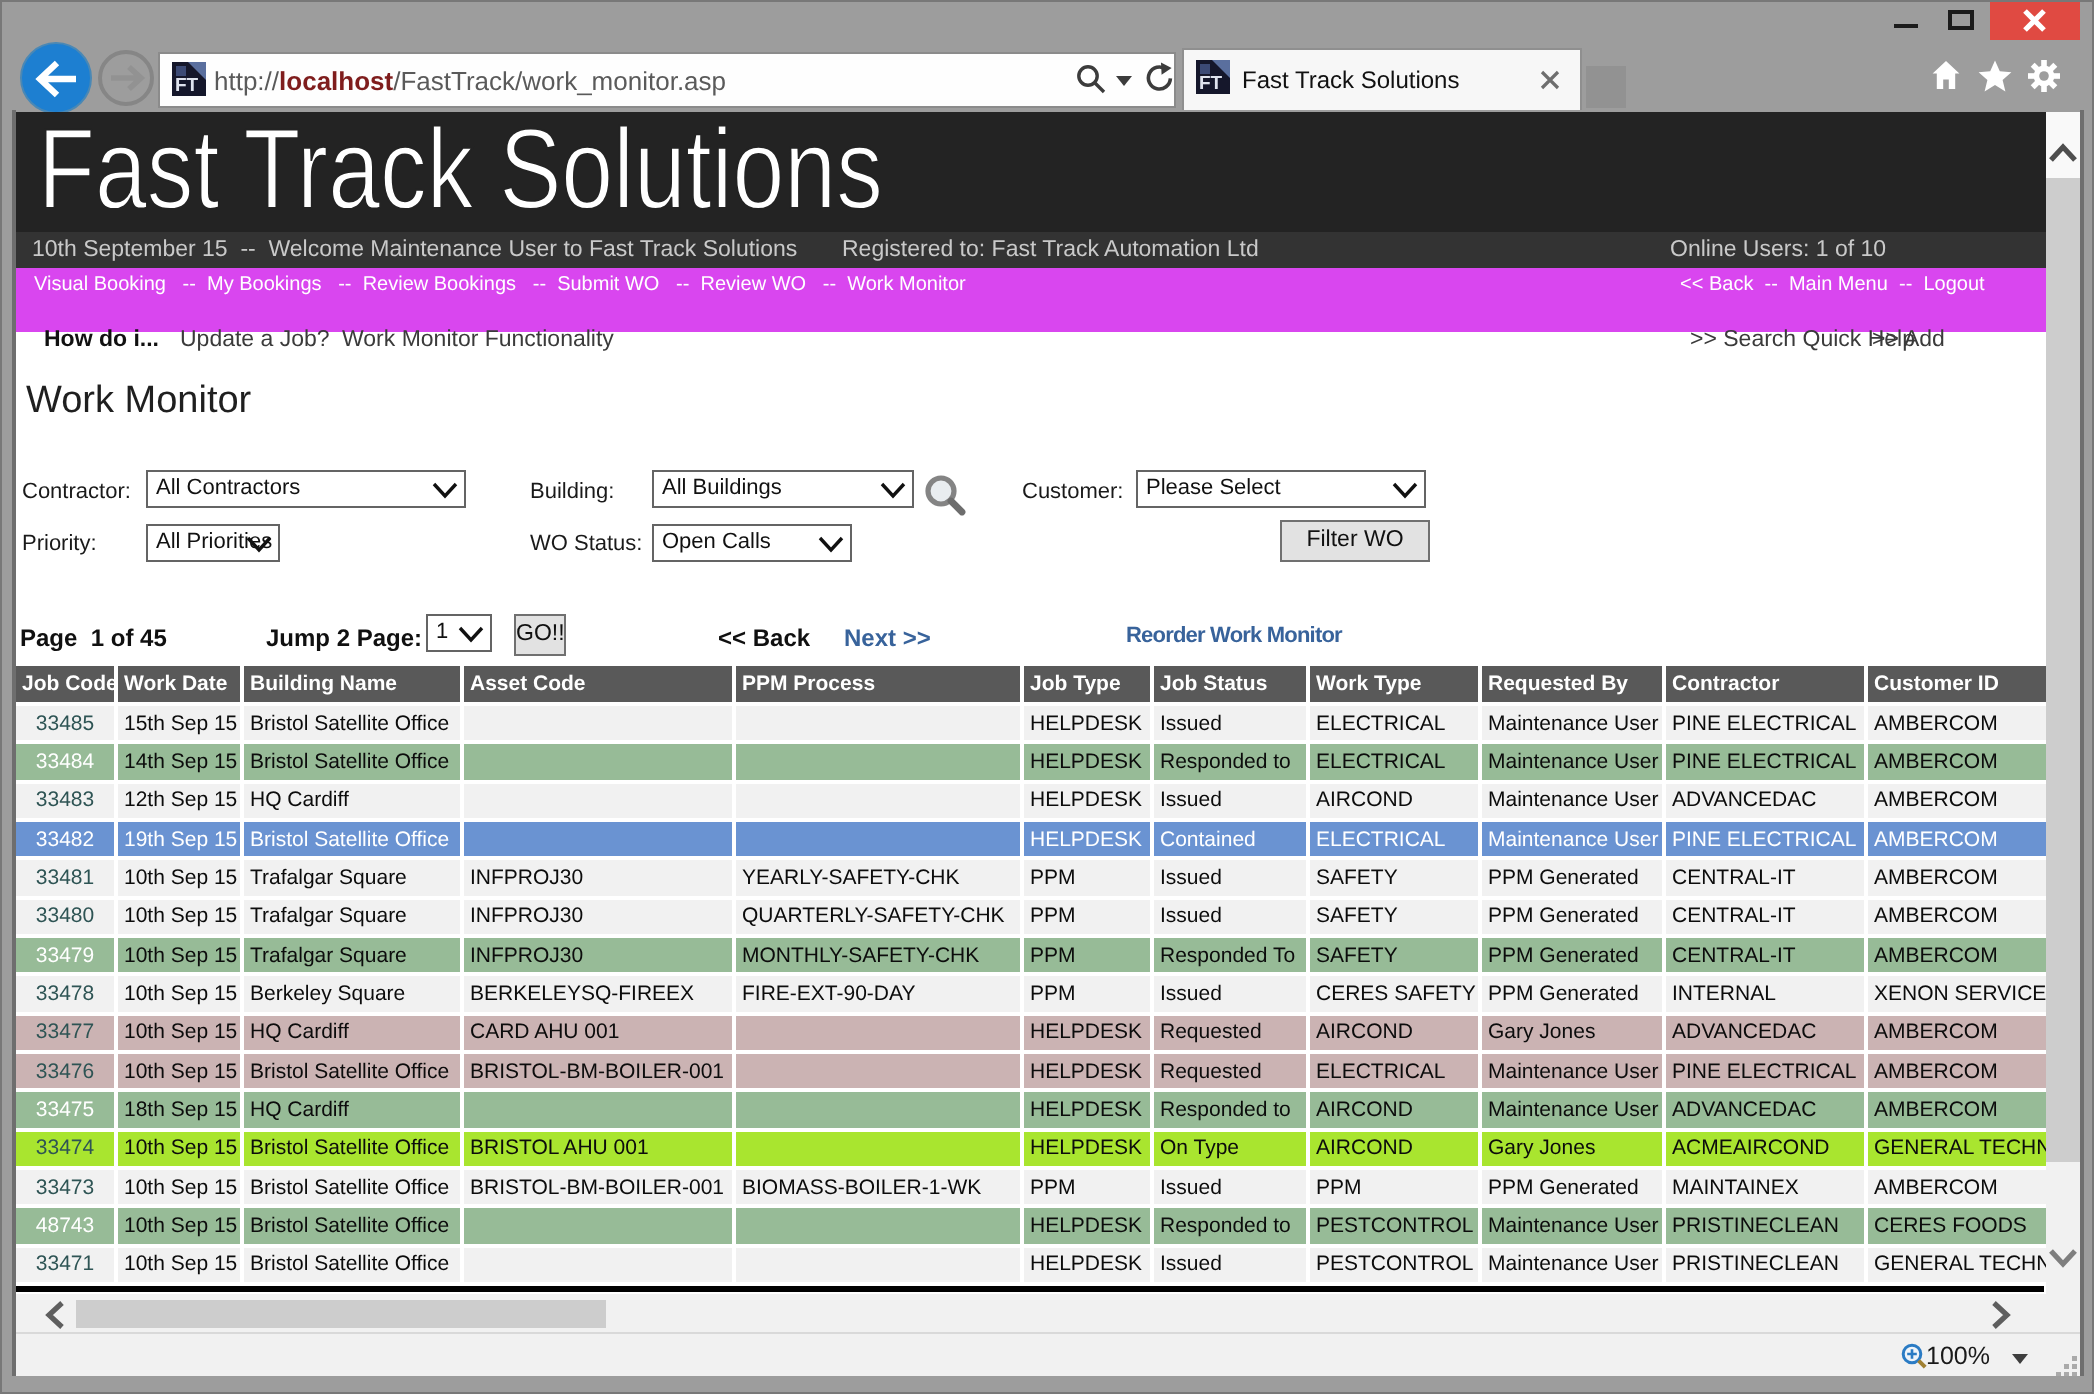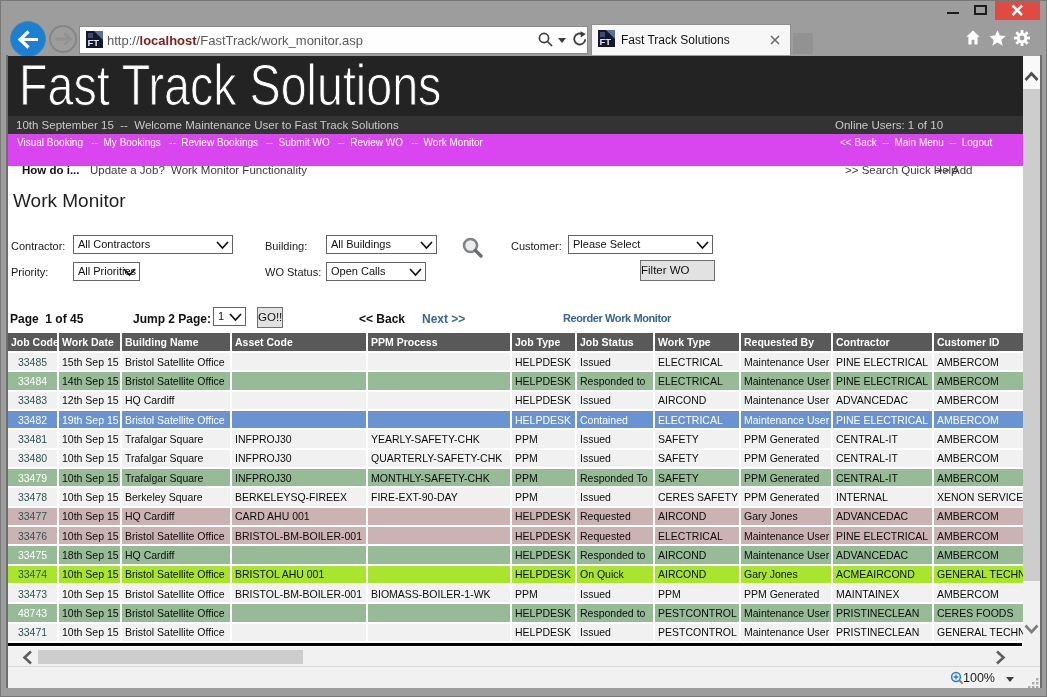--- a/index.html
+++ b/index.html
@@ -26,21 +26,21 @@
 #page{position:absolute;left:8px;top:56px;width:1015px;height:591px;background:#ffffff;overflow:hidden}
 #hdrblack{position:absolute;left:0;top:0;width:1015px;height:60px;background:#232323}
 #bigtitle{position:absolute;left:11px;top:-4px;font-size:57px;color:#fff;-webkit-text-stroke:1px #232323;transform:scaleX(0.818);transform-origin:left top;white-space:nowrap}
 #infobar{position:absolute;left:0;top:60px;width:1020px;height:18px;background:#333333;color:#c9c9c9;font-size:11.5px;line-height:18px}
 #navbar{position:absolute;left:0;top:78px;width:1015px;height:32px;background:#d946ef;color:#ffffff;font-size:10px;line-height:18px}
 .howdoi{position:absolute;top:108px;font-size:11.5px;color:#3b3b3b;white-space:nowrap}
 #wmtitle{position:absolute;left:5px;top:134px;font-size:19px;color:#1f1f1f}
 .lbl{position:absolute;font-size:11px;color:#1a1a1a;white-space:nowrap}
 .sel{position:absolute;height:19px;background:#fff;border:1px solid #646464;font-size:11px;color:#111;line-height:17px;padding-left:4px;white-space:nowrap;overflow:hidden}
 .sel svg{position:absolute;right:3px;top:3.5px}
-.btn{position:absolute;background:#e2e2e2;border:1px solid #707070;font-size:11.5px;color:#111;text-align:left}
+.btn{position:absolute;background:#e2e2e2;border:1px solid #707070;font-size:11.5px;color:#111;text-align:center}
 .pg{position:absolute;top:256px;font-size:12px;font-weight:bold;color:#101010;white-space:nowrap}
 .pglink{color:#38639b}
 
 #tbl{position:absolute;left:0;top:277px;border-collapse:separate;border-spacing:0;table-layout:fixed;width:1046px;font-size:10.5px}
 #tbl td,#tbl th{border-right:2px solid #fff;border-bottom:2px solid #fff;padding:0 0 0 3px;white-space:nowrap;overflow:hidden;vertical-align:middle}
 #tbl th{background:#595959;color:#fff;font-size:10.5px;text-align:left;height:20px;font-weight:bold}
 #tbl td{height:19.34px;color:#0c0c0c}
 #tbl td.jc{text-align:center;color:#2e5454;padding-left:0}
 #tbl tr.w td{background:#f1f1f1}
 #tbl tr.g td{background:#97BB97}
@@ -130,39 +130,40 @@
     </g>
 <circle cx="8" cy="8" r="2.4" fill="#9d9d9d"></circle>
 </svg>
 
 <div id="page">
 <div id="hdrblack">
       <div id="bigtitle">Fast Track Solutions</div>
     </div>
 <div id="infobar">
 <span style="position:absolute;left:8px">10th September 15&nbsp;&nbsp;--&nbsp;&nbsp;Welcome Maintenance User to Fast Track Solutions</span>
+<span style="position:absolute;left:413px">Registered to: Fast Track Automation Ltd</span>
 <span style="position:absolute;left:827px">Online Users: 1 of 10</span>
 </div>
 <div id="navbar">
 <span style="position:absolute;left:9px">Visual Booking&nbsp;&nbsp; --&nbsp; My Bookings&nbsp;&nbsp; --&nbsp; Review Bookings&nbsp;&nbsp; --&nbsp; Submit WO&nbsp;&nbsp; --&nbsp; Review WO&nbsp;&nbsp; --&nbsp; Work Monitor</span>
 <span style="position:absolute;left:832px">&lt;&lt; Back&nbsp; --&nbsp; Main Menu&nbsp; --&nbsp; Logout</span>
 </div>
 <div class="howdoi" style="left:14px;font-weight:bold;color:#111">How do i...</div>
 <div class="howdoi" style="left:82px">Update a Job?</div>
 <div class="howdoi" style="left:163px">Work Monitor Functionality</div>
 <div class="howdoi" style="left:837px">&gt;&gt; Search Quick Help</div>
 <div class="howdoi" style="left:928px">&gt;&gt; Add</div>
 <div id="wmtitle">Work Monitor</div>
 
 <div class="lbl" style="left:3px;top:184px">Contractor:</div>
 <div class="sel" style="left:65px;top:179px;width:160px">All Contractors<svg width="13" height="11">
         <path d="M1 2 L6.5 8 L12 2" stroke="#111" stroke-width="1.7" fill="none"></path>
       </svg></div>
 <div class="lbl" style="left:257px;top:184px">Building:</div>
-<div class="sel" style="left:318px;top:179px;width:111px">All Buildings<svg width="13" height="11">
+<div class="sel" style="left:318px;top:179px;width:131px">All Buildings<svg width="13" height="11">
         <path d="M1 2 L6.5 8 L12 2" stroke="#111" stroke-width="1.7" fill="none"></path>
       </svg></div>
 <svg class="abs" style="left:453px;top:180px" width="23" height="23">
       <circle cx="9.5" cy="9.5" r="6.5" stroke="#848484" stroke-width="2.6" fill="#e9edf0"></circle>
       <path d="M14.5 14.5 L20 20" stroke="#6d6d6d" stroke-width="3.4" stroke-linecap="round"></path>
     </svg>
 <div class="lbl" style="left:503px;top:184px">Customer:</div>
 <div class="sel" style="left:560px;top:179px;width:145px">Please Select<svg width="13" height="11">
         <path d="M1 2 L6.5 8 L12 2" stroke="#111" stroke-width="1.7" fill="none"></path>
       </svg></div>
@@ -358,21 +359,21 @@
           <td>ADVANCEDAC</td>
           <td>AMBERCOM</td>
         </tr>
 <tr class="hi">
           <td class="jc">33474</td>
           <td>10th Sep 15</td>
           <td>Bristol Satellite Office</td>
           <td>BRISTOL AHU 001</td>
           <td></td>
           <td>HELPDESK</td>
-          <td>On Quick</td>
+          <td>On Type</td>
           <td>AIRCOND</td>
           <td>Gary Jones</td>
           <td>ACMEAIRCOND</td>
           <td>GENERAL TECHNIC</td>
         </tr>
 <tr class="w">
           <td class="jc">33473</td>
           <td>10th Sep 15</td>
           <td>Bristol Satellite Office</td>
           <td>BRISTOL-BM-BOILER-001</td>

